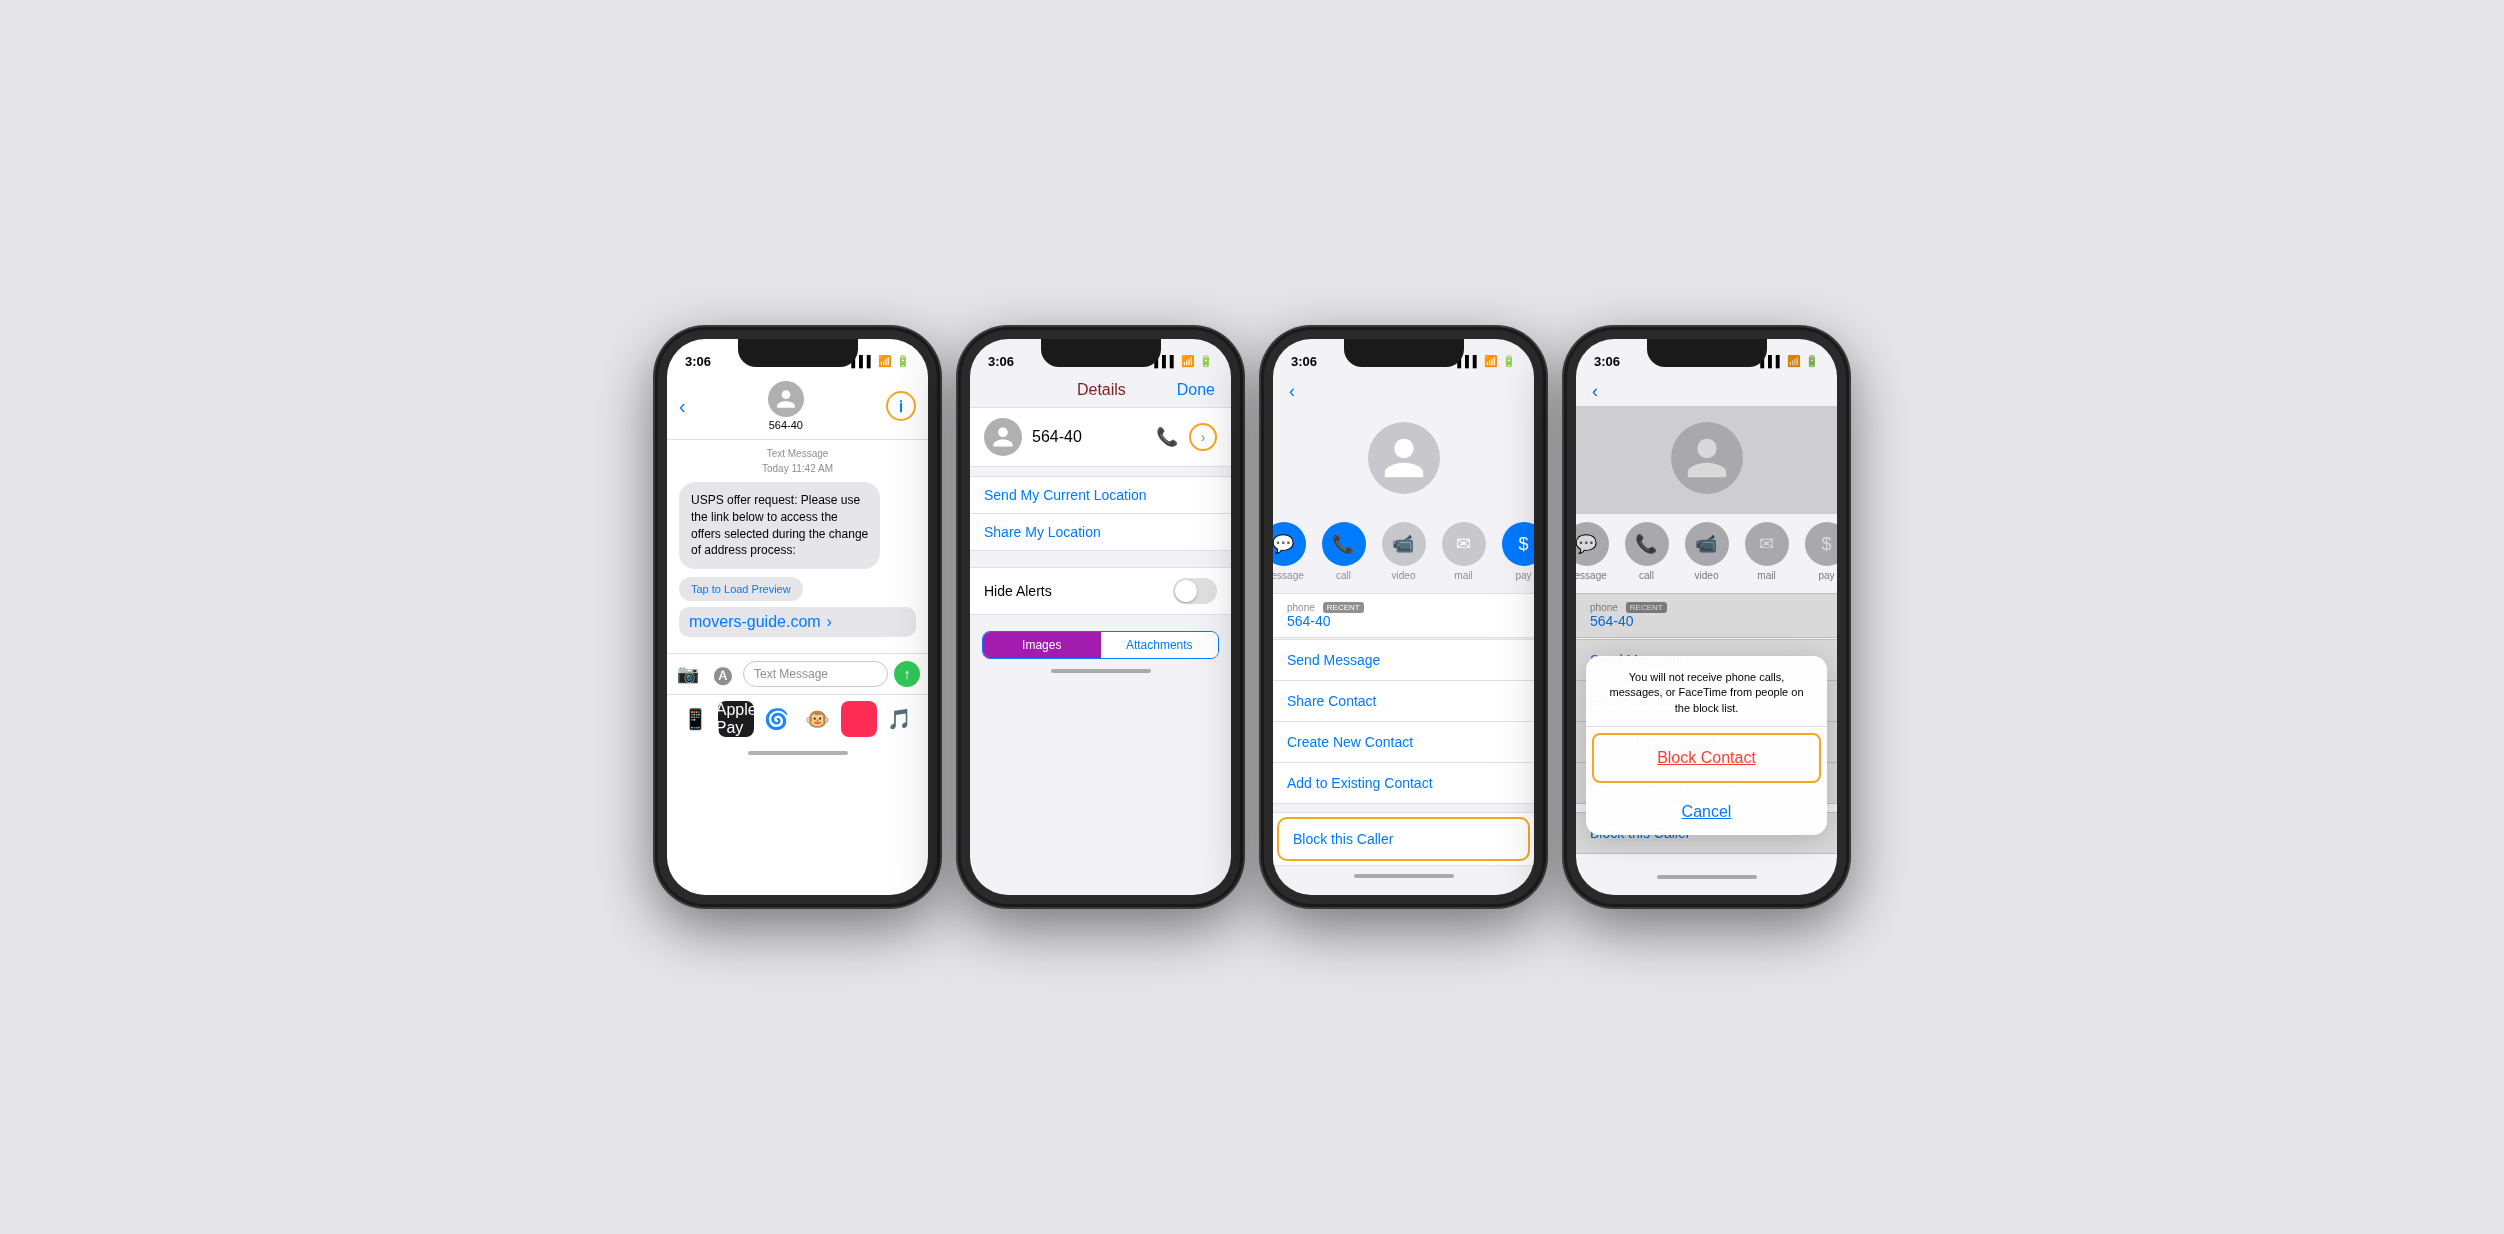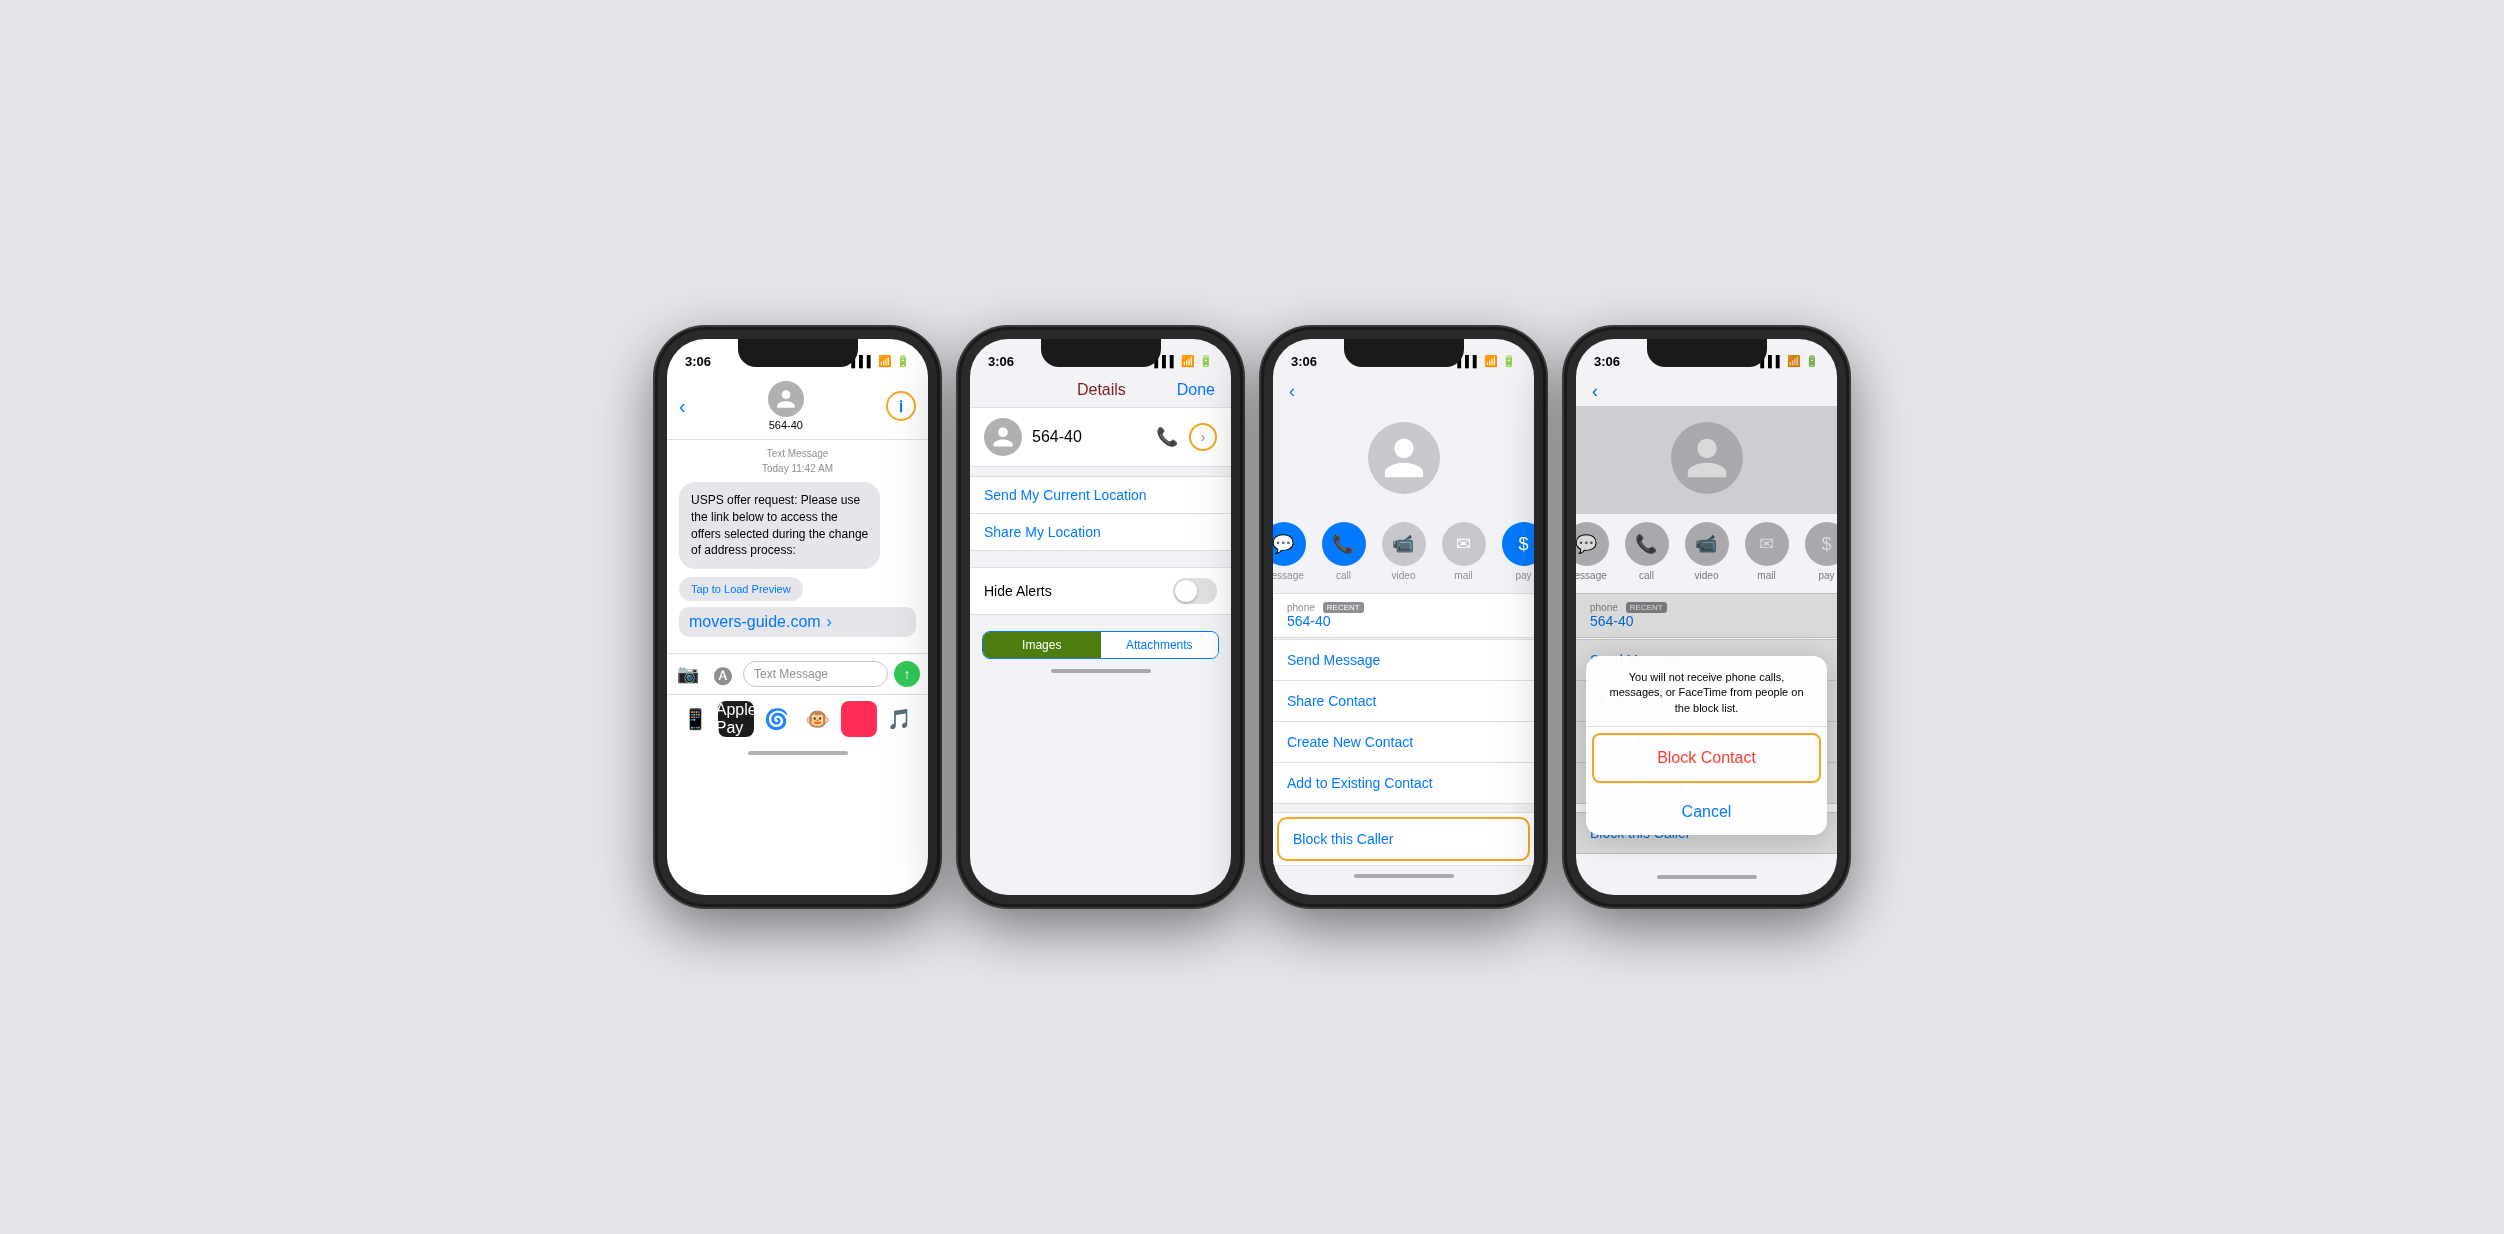--- a/index.html
+++ b/index.html
@@ -270,21 +270,21 @@
       overflow: hidden;
       border: 1px solid #007aff;
     }
     .segment-btn {
       flex: 1;
       padding: 6px;
       font-size: 12px;
       text-align: center;
       cursor: pointer;
     }
-    .segment-btn.active { background: #4d7c0f; color: #fff; }
+    .segment-btn.active { background: #a21caf; color: #fff; }
     .segment-btn.inactive { background: #fff; color: #007aff; }
 
     
     .phone3-screen { background: #f2f2f7; }
     .contact-header {
       display: flex;
       flex-direction: column;
       align-items: center;
       padding: 16px 0 12px;
       background: #f2f2f7;
@@ -375,21 +375,21 @@
       line-height: 1.4;
       border-bottom: 1px solid #e0e0e0;
     }
     .alert-btn {
       padding: 14px;
       text-align: center;
       font-size: 16px;
       border-bottom: 1px solid #e0e0e0;
       cursor: pointer;
     }
-    .alert-btn:last-child { border-bottom: none; }
+    .alert-btn:last-child { border-bottom: none; text-decoration: underline; }
     .alert-btn.destructive { color: #ff3b30; font-weight: 500; }
     .alert-btn.cancel { color: #007aff; }
   </style>
 </head>
 <body>
 
 <div class="phones-container">
 
   <div class="phone-wrapper">
     <div class="phone-frame"></div>

